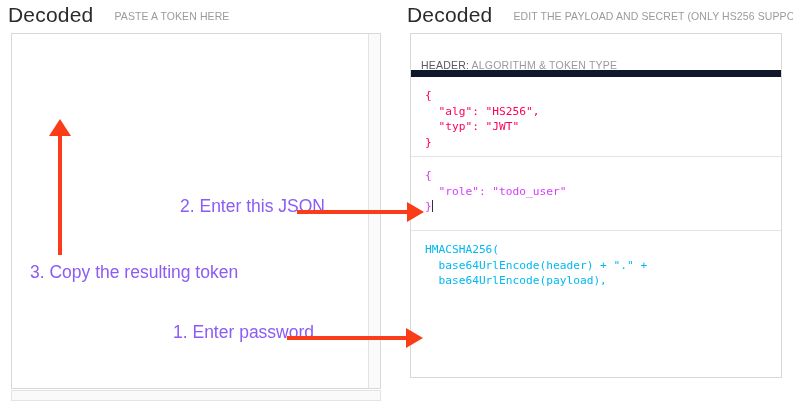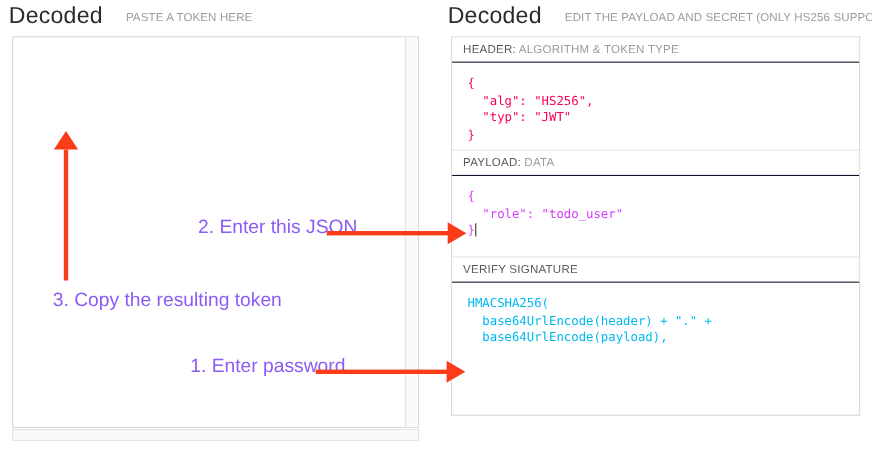--- a/index.html
+++ b/index.html
@@ -99,24 +99,25 @@
     background: #ffffff;
     box-sizing: border-box;
   }
   .sect-head {
     height: 23px;
     line-height: 23px;
     padding-left: 10px;
     font-size: 10.5px;
     color: #9b9b9b;
     letter-spacing: 0.2px;
-    border-bottom: 1px solid #0f172a;
-    background: #ffffff;
-    box-sizing: border-box;
-    white-space: nowrap;
+    border-bottom: 7px solid #0f172a;
+    background: #ffffff;
+    box-sizing: border-box;
+    white-space: nowrap;
+    margin-top: 20px;
   }
   .sect-head .strong { color: #5a5a5a; }
   .sect-body {
     font-family: "DejaVu Sans Mono", monospace;
     font-size: 11.2px;
     line-height: 15.5px;
     padding: 11px 10px 9px 14px;
     box-sizing: border-box;
     white-space: pre;
     position: relative;
@@ -169,21 +170,21 @@
   
   .anno-text {
     position: absolute;
     color: #8b5cf6;
     font-size: 17.5px;
     font-family: "Liberation Sans", sans-serif;
     white-space: nowrap;
   }
   #anno-1 { left: 173px; top: 322px; }
   #anno-2 { left: 180px; top: 196px; }
-  #anno-3 { left: 48px;  top: 262px; }
+  #anno-3 { left: 30px;  top: 262px; }
 
   .anno-arrow { position: absolute; }
 
   
   .h-line {
     position: absolute;
     height: 4px;
     background: #fa3c18;
   }
   .h-head {
@@ -233,26 +234,24 @@
 </div>
 
 <div id="decoded-panel">
 
   <div class="sect-head"><span class="strong">HEADER:</span><span> ALGORITHM &amp; TOKEN TYPE</span></div>
   <div class="sect-body" id="header-body">{
   "alg": "HS256",
   "typ": "JWT"
 }</div>
 
-  <div class="sect-head"><span class="strong">PAYLOAD:</span><span> DATA</span></div>
   <div class="sect-body" id="payload-body"><span>{
   "role": "todo_user"
 }</span><span class="caret"></span></div>
 
-  <div class="sect-head"><span class="strong">VERIFY SIGNATURE</span><span></span></div>
   <div class="sect-body" id="sig-body"><span>HMACSHA256(</span>
 <span>  base64UrlEncode(header) + "." +</span>
 <span>  base64UrlEncode(payload),</span></div>
 
 </div>
 
 <div class="anno-text" id="anno-1">1. Enter password</div>
 <div class="h-line anno-arrow" id="arrow1-line"></div>
 <div class="h-head anno-arrow" id="arrow1-head"></div>
 

